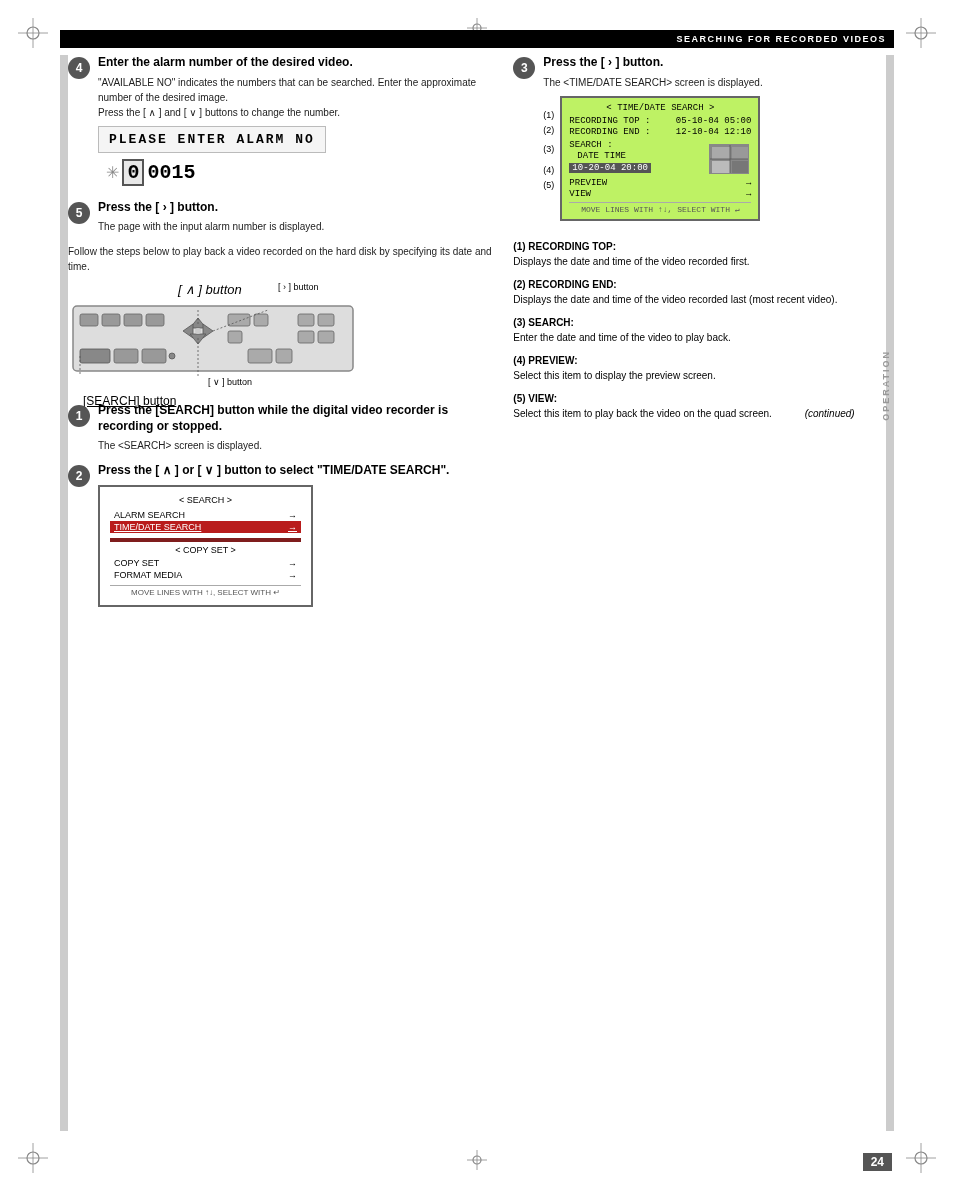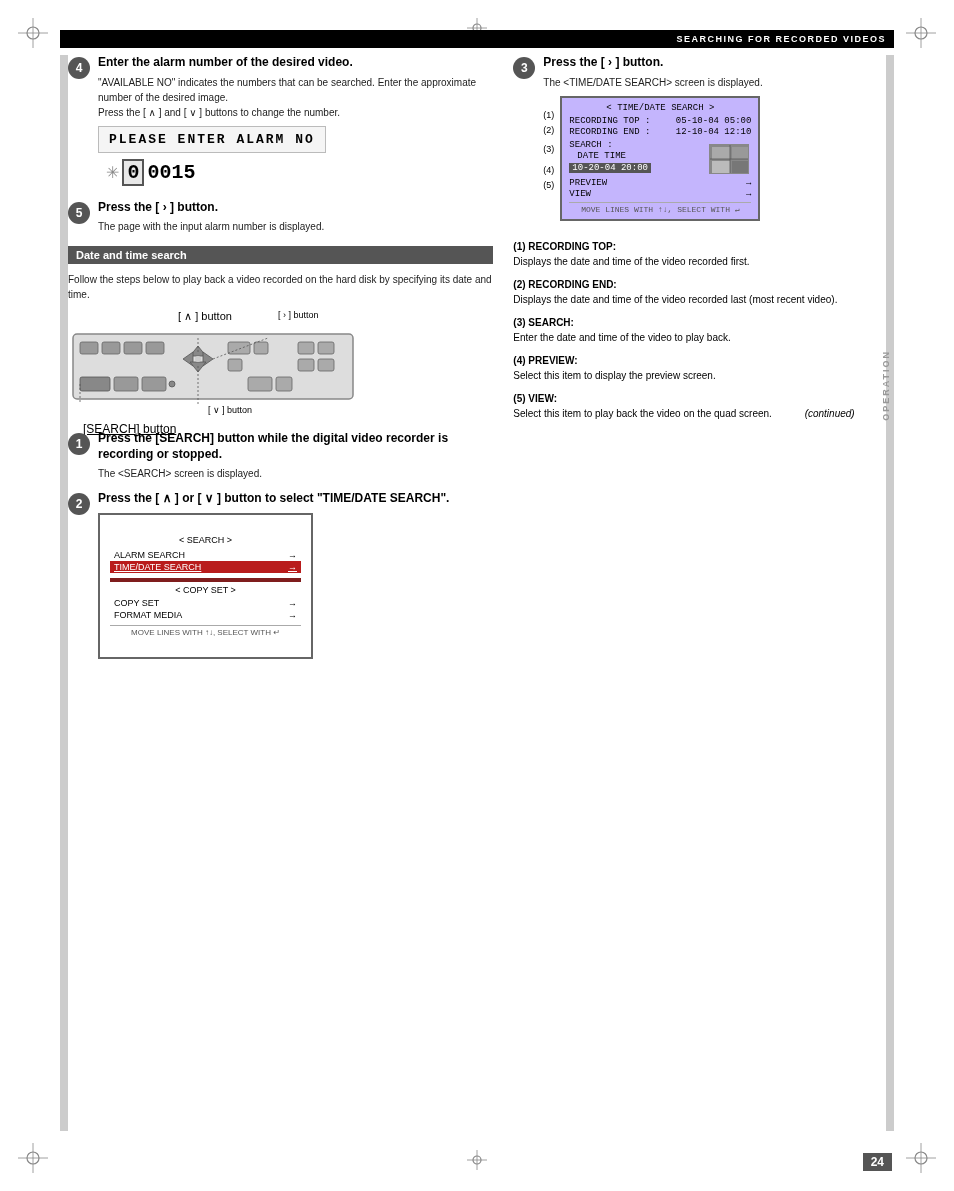--- a/index.html
+++ b/index.html
@@ -314,27 +314,26 @@
       </div>
 
       <div class="step-block">
         <div class="step-num">5</div>
         <div class="step-content">
           <div class="step-title">Press the [ › ] button.</div>
           <div class="step-body">The page with the input alarm number is displayed.</div>
         </div>
       </div>
 
-      <div class="section-header">Date and time search</div>
 
       <div class="section-intro">Follow the steps below to play back a video recorded on the hard disk by specifying its date and time.</div>
 
       <div style="position:relative; height:115px; margin-bottom:6px;">
 
-        <div style="position:absolute; top:0; left:110px; font-size:11px;">[ ∧ ] button</div>
+        <div style="position:absolute; top:0; left:110px; font-size:13px;font-style:italic;">[ ∧ ] button</div>
         <div style="position:absolute; top:0; left:210px; font-size:9px;">[ › ] button</div>
 
         <svg width="300" height="95" style="position:absolute;top:14px;left:0;">
 
           <rect x="5" y="10" width="280" height="65" rx="4" ry="4" fill="#ddd" stroke="#888" stroke-width="1.5"></rect>
 
           <rect x="12" y="18" width="18" height="12" rx="2" fill="#999" stroke="#666" stroke-width="0.8"></rect>
           <rect x="34" y="18" width="18" height="12" rx="2" fill="#999" stroke="#666" stroke-width="0.8"></rect>
           <rect x="56" y="18" width="18" height="12" rx="2" fill="#999" stroke="#666" stroke-width="0.8"></rect>
           <rect x="78" y="18" width="18" height="12" rx="2" fill="#999" stroke="#666" stroke-width="0.8"></rect>
@@ -383,21 +382,21 @@
           <div class="step-title">Press the [SEARCH] button while the digital video recorder is recording or stopped.</div>
           <div class="step-body">The &lt;SEARCH&gt; screen is displayed.</div>
         </div>
       </div>
 
       <div class="step-block">
         <div class="step-num">2</div>
         <div class="step-content">
           <div class="step-title">Press the [ ∧ ] or [ ∨ ] button to select "TIME/DATE SEARCH".</div>
 
-          <div style="background:#fff;border:2px solid #666;padding:20px 10px;margin:6px 0;font-size:9px;width:215px;">
+          <div style="background:#fff;border:2px solid #666;padding:8px 10px;margin:6px 0;font-size:9px;width:215px;">
             <div style="text-align:center;margin-bottom:4px;">&lt; SEARCH &gt;</div>
             <div style="display:flex;justify-content:space-between;padding:1px 4px;">
               <span>ALARM SEARCH</span>
               <span>→</span>
             </div>
             <div style="display:flex;justify-content:space-between;padding:1px 4px;background:#b91c1c;color:#fff;text-decoration:underline;">
               <span>TIME/DATE SEARCH</span>
               <span>→</span>
             </div>
             <div style="margin-top:5px;border-top:4px solid #7f1d1d;padding-top:3px;">
@@ -429,21 +428,21 @@
           <div style="display:flex;gap:6px;margin:6px 0 8px 0;align-items:flex-start;">
 
             <div style="display:flex;flex-direction:column;gap:5px;padding-top:14px;font-size:9px;flex-shrink:0;">
               <span>(1)</span>
               <span>(2)</span>
               <span style="margin-top:4px;">(3)</span>
               <span style="margin-top:6px;">(4)</span>
               <span>(5)</span>
             </div>
 
-            <div style="background:#c4b5fd;border:2px solid #666;padding:5px 7px;font-size:9px;font-family:'Courier New',monospace;min-width:200px;">
+            <div style="background:#bef264;border:2px solid #666;padding:5px 7px;font-size:9px;font-family:'Courier New',monospace;min-width:200px;">
               <div style="text-align:center;margin-bottom:3px;">&lt; TIME/DATE SEARCH &gt;</div>
               <div style="display:flex;justify-content:space-between;margin:1px 0;">
                 <span>RECORDING TOP :</span>
                 <span>05-10-04  05:00</span>
               </div>
               <div style="display:flex;justify-content:space-between;margin:1px 0;gap:8px;">
                 <span>RECORDING END :</span>
                 <span>12-10-04  12:10</span>
               </div>
               <div style="margin:3px 0 1px 0;">SEARCH :</div>

